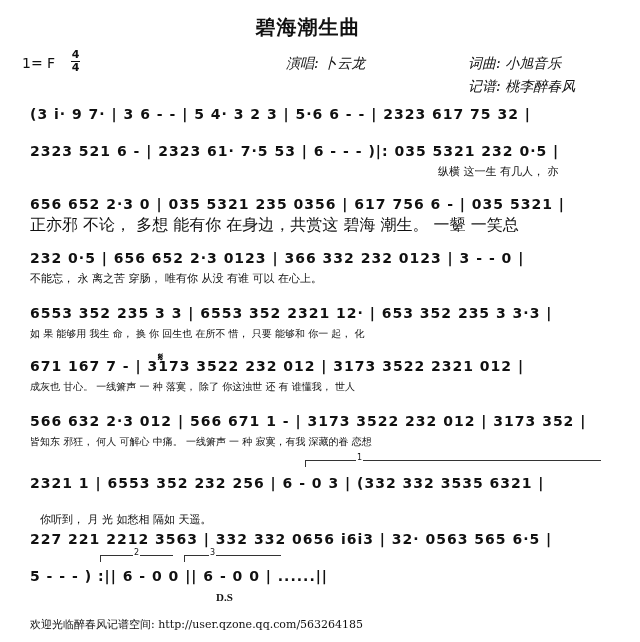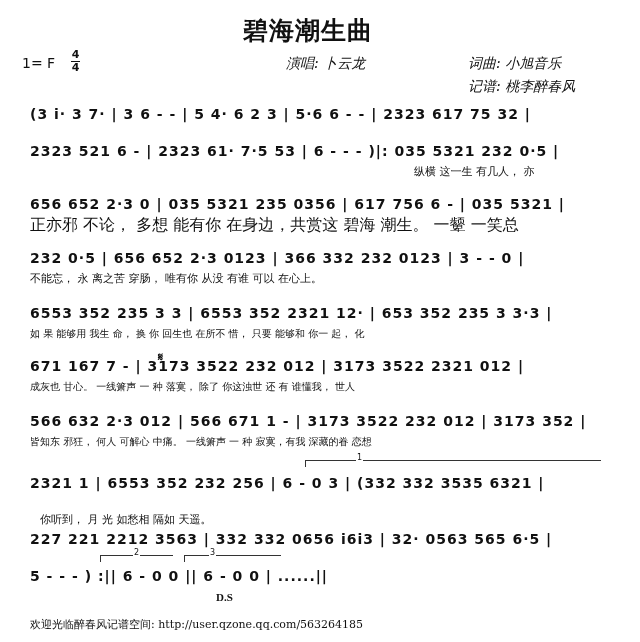--- a/index.html
+++ b/index.html
@@ -1,19 +1,19 @@
 <!DOCTYPE html>
 <html><head>
 <meta charset="utf-8">
 <style>
   html,body{margin:0;padding:0;}
   body{width:640px;height:642px;background:#fff;position:relative;overflow:hidden;
        font-family:"DejaVu Sans","Liberation Sans",sans-serif;color:#111;}
   .title{position:absolute;left:0;width:616px;top:14px;text-align:center;
-         font-family:"DejaVu Serif","Liberation Serif",serif;font-weight:bold;font-size:25px;letter-spacing:1px;}
+         font-family:"DejaVu Serif","Liberation Serif",serif;font-weight:bold;font-size:20px;letter-spacing:1px;}
   .key{position:absolute;left:22px;top:55px;font-size:14px;}
   .timesig{position:absolute;left:71px;top:50px;font-size:11px;font-weight:bold;line-height:10px;text-align:center;}
   .timesig .line{border-top:1px solid #111;width:9px;margin:1px 0;}
   .meta{position:absolute;font-size:14px;font-family:"DejaVu Serif","Liberation Serif",serif;font-style:italic;}
   .row{position:absolute;left:0;width:640px;}
   .notes{position:absolute;left:30px;right:20px;font-weight:bold;font-size:14px;letter-spacing:1px;
          white-space:nowrap;height:20px;line-height:20px;}
   .lyrics{position:absolute;font-size:11px;white-space:nowrap;height:14px;line-height:14px;}
   .footer{position:absolute;left:30px;top:617px;font-size:11px;font-family:"DejaVu Serif","Liberation Serif",serif;}
   .ds{position:absolute;left:216px;top:591px;font-size:11px;font-weight:bold;font-family:Liberation Serif, serif;}
@@ -38,25 +38,25 @@
 <div class="meta" style="left:468px;top:55px;">
   <span>词曲:</span>
   <span>小旭音乐</span>
 </div>
 <div class="meta" style="left:468px;top:78px;">
   <span>记谱:</span>
   <span>桃李醉春风</span>
 </div>
 
 <div class="row" style="top:104px;">
-  <div class="notes">(3 i· 3 7· | 3 6 - - | 5 4· 6 2 3 | 5·6 6 - - | 2323 617 75 32 |</div>
+  <div class="notes">(3 i· 9 7· | 3 6 - - | 5 4· 3 2 3 | 5·6 6 - - | 2323 617 75 32 |</div>
 </div>
 <div class="row" style="top:141px;">
   <div class="notes">2323 521 6 - | 2323 61· 7·5 53 | 6 - - - )|: 035 5321 232 0·5 |</div>
-  <div class="lyrics" style="left:414px;top:24px;">纵横   这一生 有几人，   亦</div>
+  <div class="lyrics" style="left:438px;top:24px;">纵横   这一生 有几人，   亦</div>
 </div>
 <div class="row" style="top:194px;">
   <div class="notes">656 652 2·3 0 | 035 5321 235 0356 | 617 756 6 - | 035 5321 |</div>
   <div class="lyrics" style="left:30px;top:24px;font-size:16px;">正亦邪   不论，        多想   能有你 在身边，共赏这    碧海   潮生。          一颦   一笑总</div>
 </div>
 <div class="row" style="top:248px;">
   <div class="notes">232 0·5 | 656 652 2·3 0123 | 366 332 232 0123 | 3 - - 0 |</div>
   <div class="lyrics" style="left:30px;top:24px;">不能忘，   永   离之苦    穿肠，      唯有你     从没  有谁  可以   在心上。</div>
 </div>
 <div class="row" style="top:303px;">

